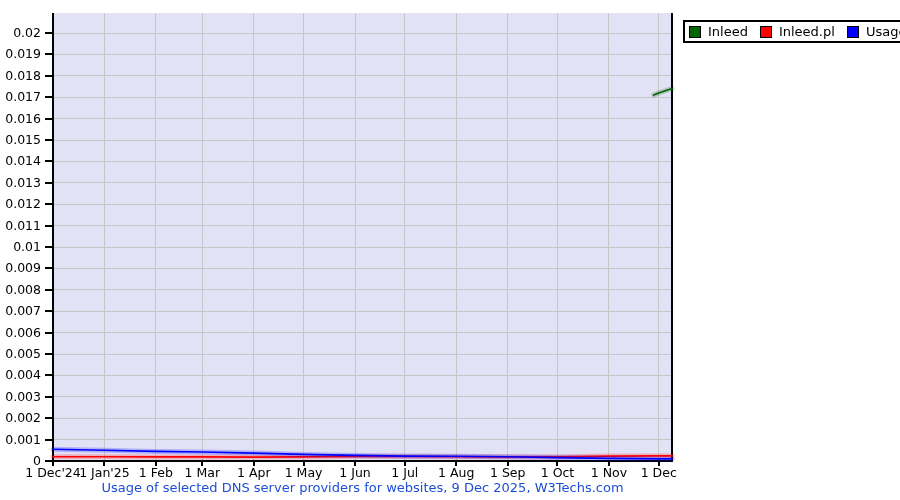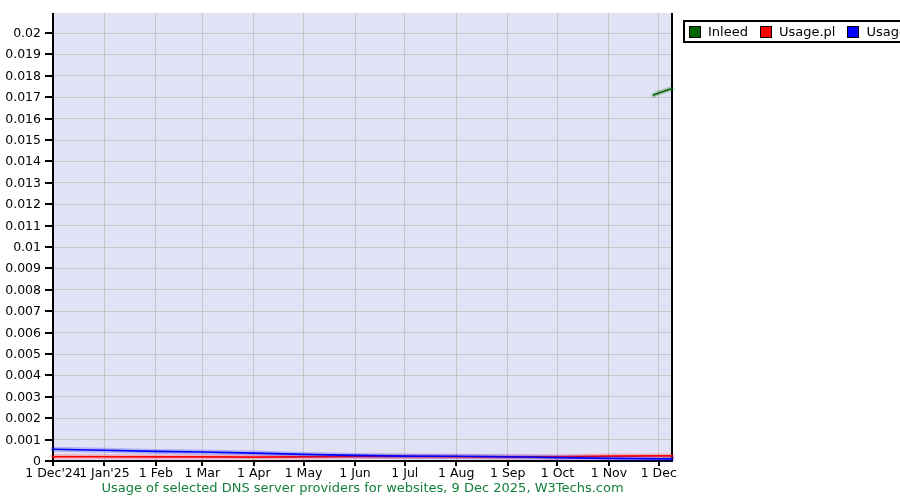--- a/index.html
+++ b/index.html
@@ -38,21 +38,21 @@
     line-height: 12px;
     color: #000000;
     white-space: nowrap;
   }
   .chart-title {
     position: absolute;
     left: 53px; top: 480px;
     width: 619px;
     text-align: center;
     font-size: 13px;
-    color: #15803d;
+    color: #1d4ed8;
     white-space: nowrap;
   }
   text { fill: #000000; }
 </style>
 </head>
 <body>
 
 <div id="stage">
   <svg id="chart-svg" width="900" height="500" viewBox="0 0 900 500">
       <rect x="53" y="13" width="619" height="448" fill="#e2e2f6"></rect>
@@ -167,21 +167,21 @@
       <polyline points="53.0,449.2 104.4,450.3 155.9,451.4 202.4,452.0 253.8,453.1 303.6,454.4 355.0,455.4 404.8,456.1 456.3,456.3 507.7,456.7 557.5,457.6 608.9,458.4 658.7,458.9 672.0,458.9" fill="none" stroke="#0000ff" stroke-width="1.6" stroke-linecap="round" stroke-linejoin="round"></polyline>
     </svg>
 
   <div class="legend">
     <div class="legend-row">
       <span class="swatch" style="background-color: rgb(0, 100, 0);"></span>
       <span class="legend-label">Inleed</span>
     </div>
     <div class="legend-row">
       <span class="swatch" style="background-color: rgb(255, 0, 0);"></span>
-      <span class="legend-label">Usage.pl</span>
+      <span class="legend-label">Inleed.pl</span>
     </div>
     <div class="legend-row">
       <span class="swatch" style="background-color: rgb(0, 0, 255);"></span>
       <span class="legend-label">Usage</span>
     </div>
   </div>
 
   <div class="chart-title">Usage of selected DNS server providers for websites, 9 Dec 2025, W3Techs.com</div>
 </div>
 

